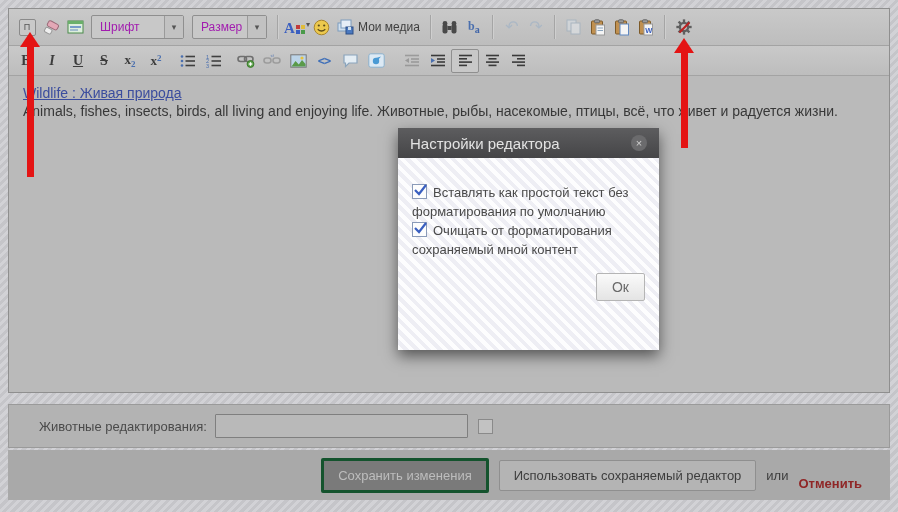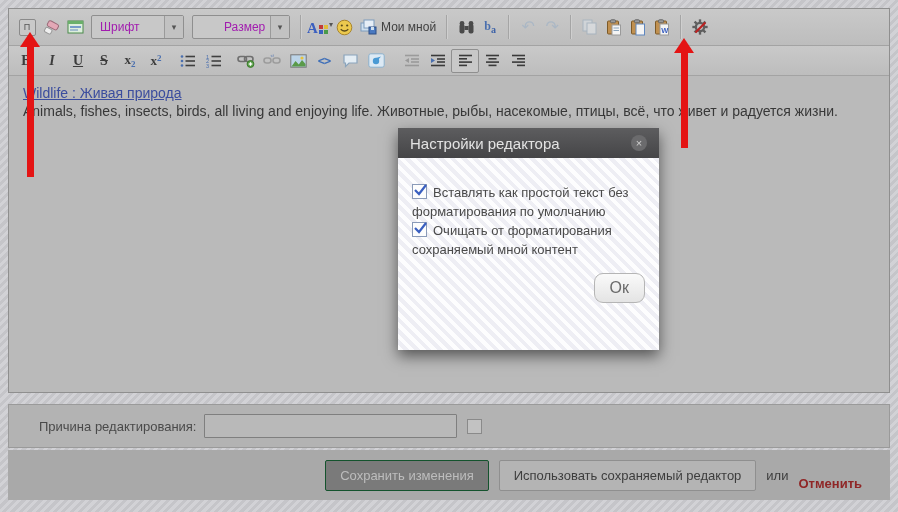--- a/index.html
+++ b/index.html
@@ -23,21 +23,21 @@
 
   .toggle-glyph{font-size:9px;color:#555;border:1px solid #8a8a8a;background:#c9c9c9;
     width:15px;height:15px;line-height:15px;text-align:center;border-radius:2px;}
 
   .select{display:flex;height:22px;border:1px solid #8f8f8f;background:#c8c8c8;
     align-items:stretch;margin:0 4px;flex:0 0 auto;border-radius:2px;}
   .select .lbl{font-size:12px;color:#a21caf;padding:0 8px;display:flex;align-items:center;}
   .select .arr{width:18px;border-left:1px solid #9a9a9a;display:flex;align-items:center;
     justify-content:center;font-size:9px;color:#555;background:#c2c2c2;}
   .sel-font .lbl{width:56px;}
-  .sel-size .lbl{width:38px;margin-left:23px;}
+  .sel-size .lbl{width:38px;}
 
   .acolor{display:flex;align-items:flex-end;}
   .acolor .A{font:bold 15px "Liberation Serif",serif;color:#3b5fc0;line-height:14px;}
   .acolor .grid{display:grid;grid-template-columns:4px 4px;grid-auto-rows:4px;gap:1px;margin:0 1px 1px 1px;}
   .acolor .grid i{display:block;}
   .acolor .dd{font-size:8px;color:#555;margin-bottom:6px;}
 
   .media-label{font-size:12px;color:#3f3f3f;margin-left:4px;}
   .spell{font:bold 12px "Liberation Serif",serif;color:#4a6fae;line-height:1;}
   .spell .b2{font-size:10px;color:#3e63a8;vertical-align:-3px;}
@@ -67,42 +67,42 @@
   
   .cb{display:inline-block;width:13px;height:13px;border:1px solid #8a8a8a;background:#c2c2c2;
     vertical-align:-2px;position:relative;flex:0 0 auto;}
   .cb svg{position:absolute;left:-1px;top:-3px;visibility:hidden;}
   .cb.checked svg{visibility:visible;}
   .cb-bright{border:1px solid #8a9ab8;background:#fdfdfd;}
 
   
   .actions{position:absolute;left:8px;top:450px;width:882px;height:50px;box-sizing:border-box;
     background:#a9a9a9;display:flex;align-items:center;justify-content:flex-end;padding-right:28px;gap:10px;}
-  .btn-save{background:#7a7a7a;border:1px solid #14532d;color:#bdbdbd;font-size:13px;
+  .btn-save{background:#7a7a7a;border:3px solid #14532d;color:#bdbdbd;font-size:13px;
     padding:7px 14px;border-radius:2px;cursor:pointer;}
   .btn-full{background:#b4b4b4;border:1px solid #8f8f8f;color:#3d3d3d;font-size:13px;
     padding:7px 14px;border-radius:2px;cursor:pointer;}
   .or-txt{font-size:13px;color:#3d3d3d;}
   .cancel-link{font-size:13px;font-weight:bold;color:#8f2626;text-decoration:none;cursor:pointer;margin-top:16px;}
 
   
   .modal{position:absolute;left:398px;top:128px;width:261px;z-index:50;
     box-shadow:0 6px 14px rgba(0,0,0,.55);}
   .modal-title{height:30px;background:linear-gradient(#5d5d5f,#454547);color:#e3e3e3;
     font-size:15px;display:flex;align-items:center;padding:0 12px;box-sizing:border-box;}
   .modal-title .mt{flex:1;}
   .modal-close{width:16px;height:16px;border-radius:8px;background:#6b6b6d;color:#cfcfcf;
     font-size:11px;line-height:16px;text-align:center;cursor:pointer;}
   .modal-body{height:192px;box-sizing:border-box;padding:26px 14px 0 14px;
     background:repeating-linear-gradient(45deg,#fdfdfe 0 4px,#eeeef4 4px 8px);}
   .modal-body .opt{font-size:13px;color:#4a4a4a;line-height:1.45;display:block;cursor:pointer;}
   .modal-body .opt .cb{margin-right:6px;}
   .ok-row{text-align:right;margin-top:14px;}
-  .btn-ok{background:linear-gradient(#fafafa,#e4e4e4);border:1px solid #b5b5b5;border-radius:9px;
-    color:#6a6a6a;font-size:16px;padding:5px 15px;cursor:pointer;}
+  .btn-ok{background:linear-gradient(#fafafa,#e4e4e4);border:1px solid #b5b5b5;border-radius:2px;
+    color:#6a6a6a;font-size:14px;padding:5px 15px;cursor:pointer;}
 
   
   .ann{position:absolute;z-index:60;pointer-events:none;}
   .ann .head{width:0;height:0;border-left:10px solid transparent;border-right:10px solid transparent;
     border-bottom:15px solid #e41414;}
   .ann .tail{width:7px;margin:0 auto;background:#e41414;}
 
   svg{display:block;}
 </style>
 </head>
@@ -162,21 +162,21 @@
           <path d="M4.7 10.2 Q8.5 13.8 12.3 10.2" fill="none" stroke="#5a4a1a" stroke-width="1.2"></path>
         </svg>
       </div>
       <div class="btn" style="width:auto;padding:0 4px;">
         <svg width="17" height="16" viewBox="0 0 17 16">
           <rect x="1" y="4" width="10" height="8" fill="#cfdfee" stroke="#7d9cbd"></rect>
           <rect x="4" y="1" width="10" height="8" fill="#e6eef7" stroke="#7d9cbd"></rect>
           <rect x="9" y="8" width="7" height="7" fill="#4a79c0" stroke="#2d4f86"></rect>
           <rect x="11" y="8" width="3" height="3" fill="#cfdfee"></rect>
         </svg>
-        <span class="media-label">Мои мной</span>
+        <span class="media-label">Мои медиа</span>
       </div>
 
       <span class="sep"></span>
 
       <div class="btn">
         <svg width="17" height="15" viewBox="0 0 17 15">
           <circle cx="4" cy="3.5" r="2.4" fill="#4a4a4a"></circle>
             <circle cx="13" cy="3.5" r="2.4" fill="#4a4a4a"></circle>
           <rect x="1.5" y="4" width="5" height="9.5" rx="2" fill="#4a4a4a"></rect>
           <rect x="10.5" y="4" width="5" height="9.5" rx="2" fill="#4a4a4a"></rect>
@@ -392,21 +392,21 @@
       </div>
     </div>
 
     <div class="content">
       <div><a href="#">Wildlife : Живая природа</a></div>
       <div>Animals, fishes, insects, birds, all living and enjoying life. Животные, рыбы, насекомые, птицы, всё, что живет и радуется жизни.</div>
     </div>
   </div>
 
   <div class="reason">
-    <span class="rlabel">Причина редактирования:</span>
+    <span class="rlabel">Животные редактирования:</span>
     <input type="text" value="" style="">
     <span class="cb">
       
     </span>
   </div>
 
   <div class="actions">
     <button class="btn-save">Сохранить изменения</button>
     <button class="btn-full">Использовать сохраняемый редактор</button>
     <span class="or-txt">или</span>

